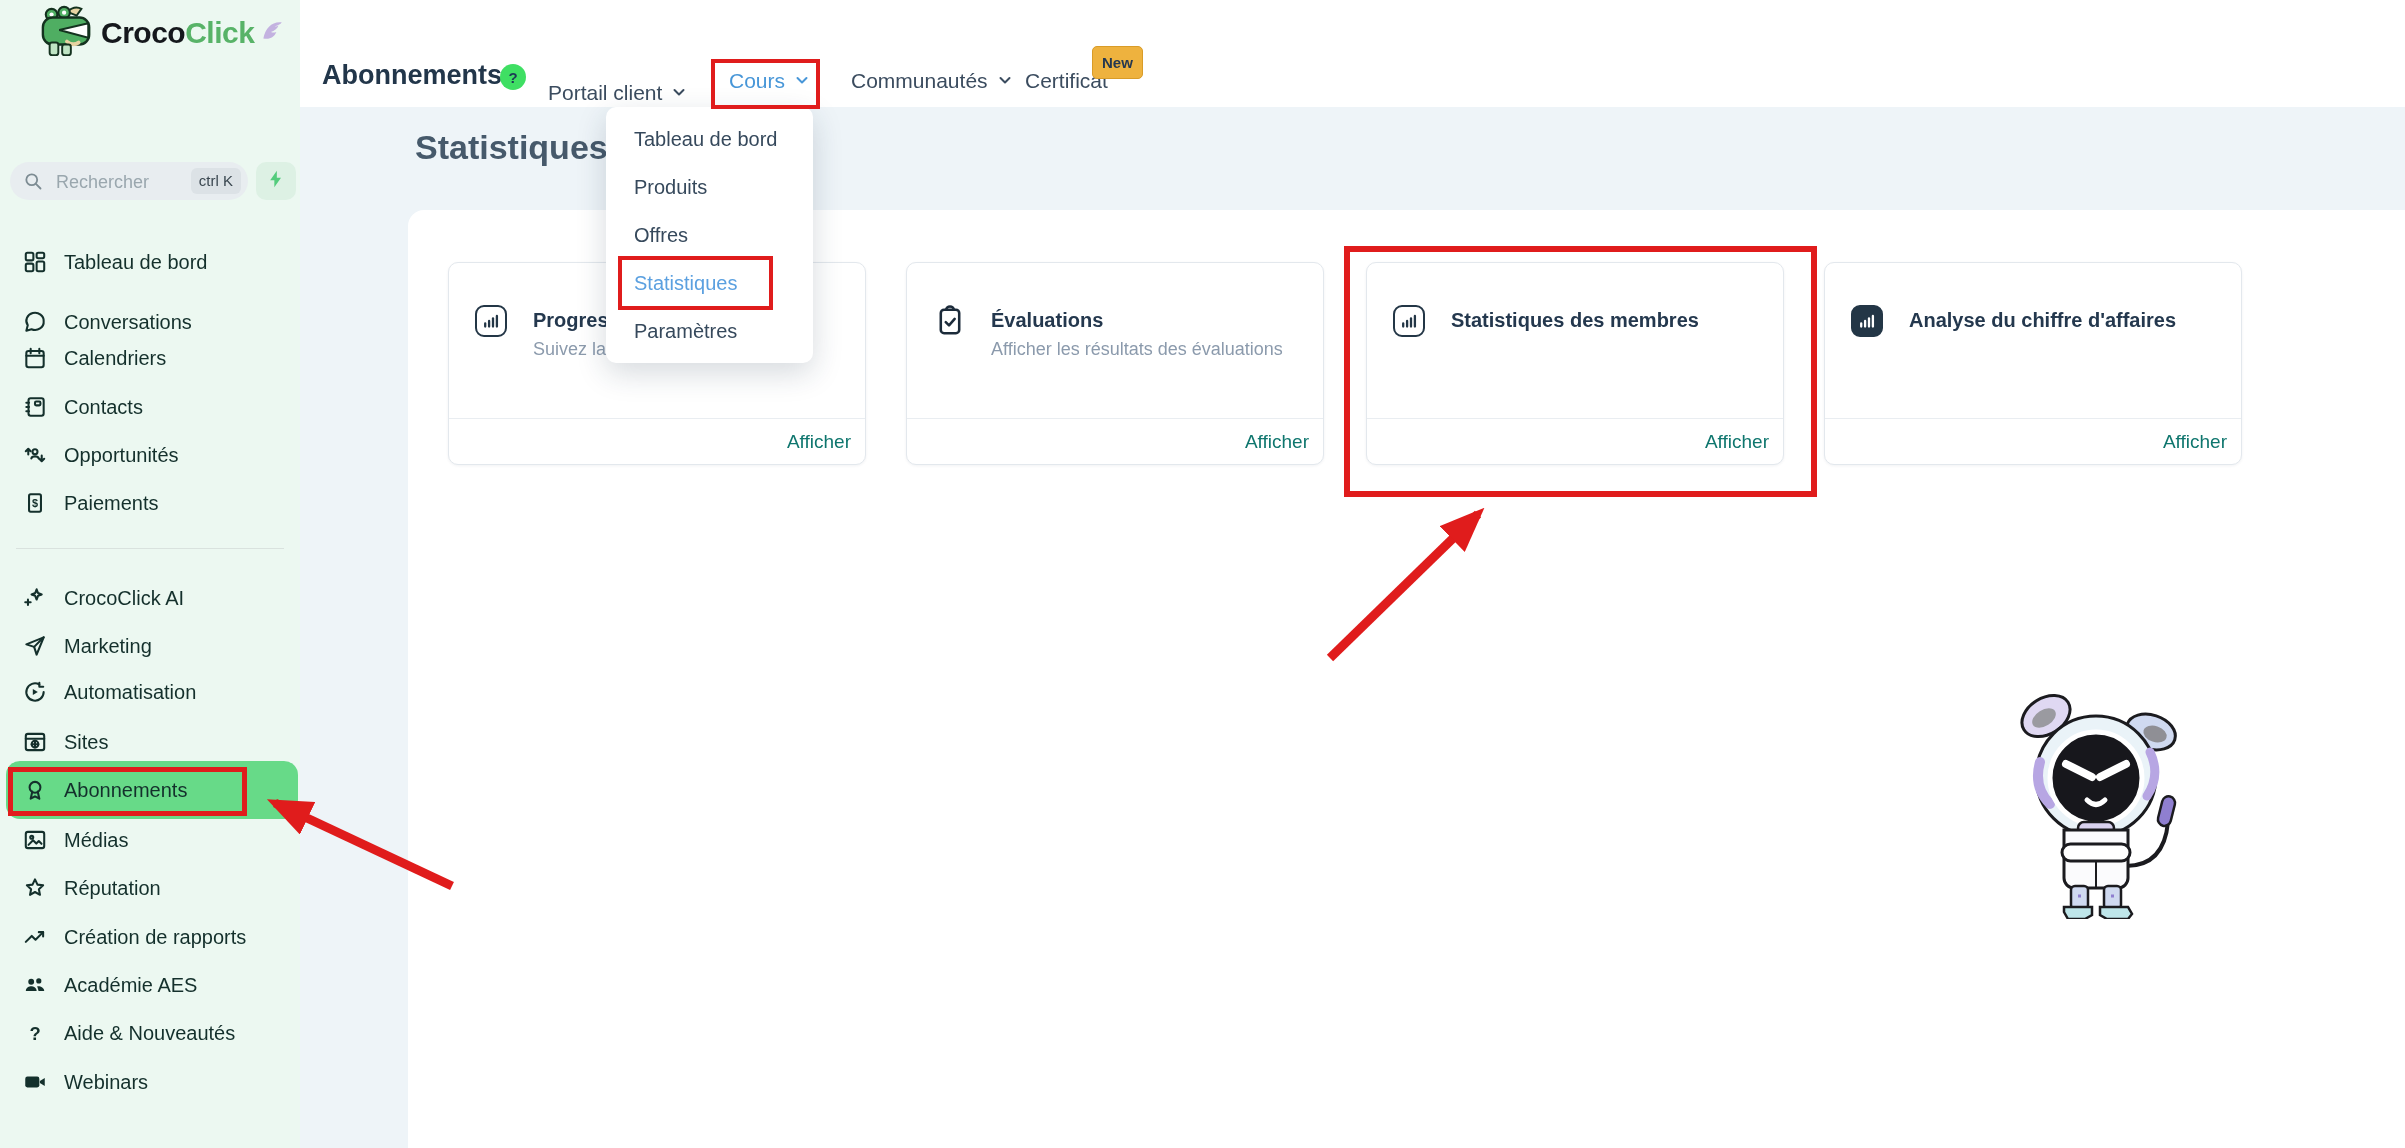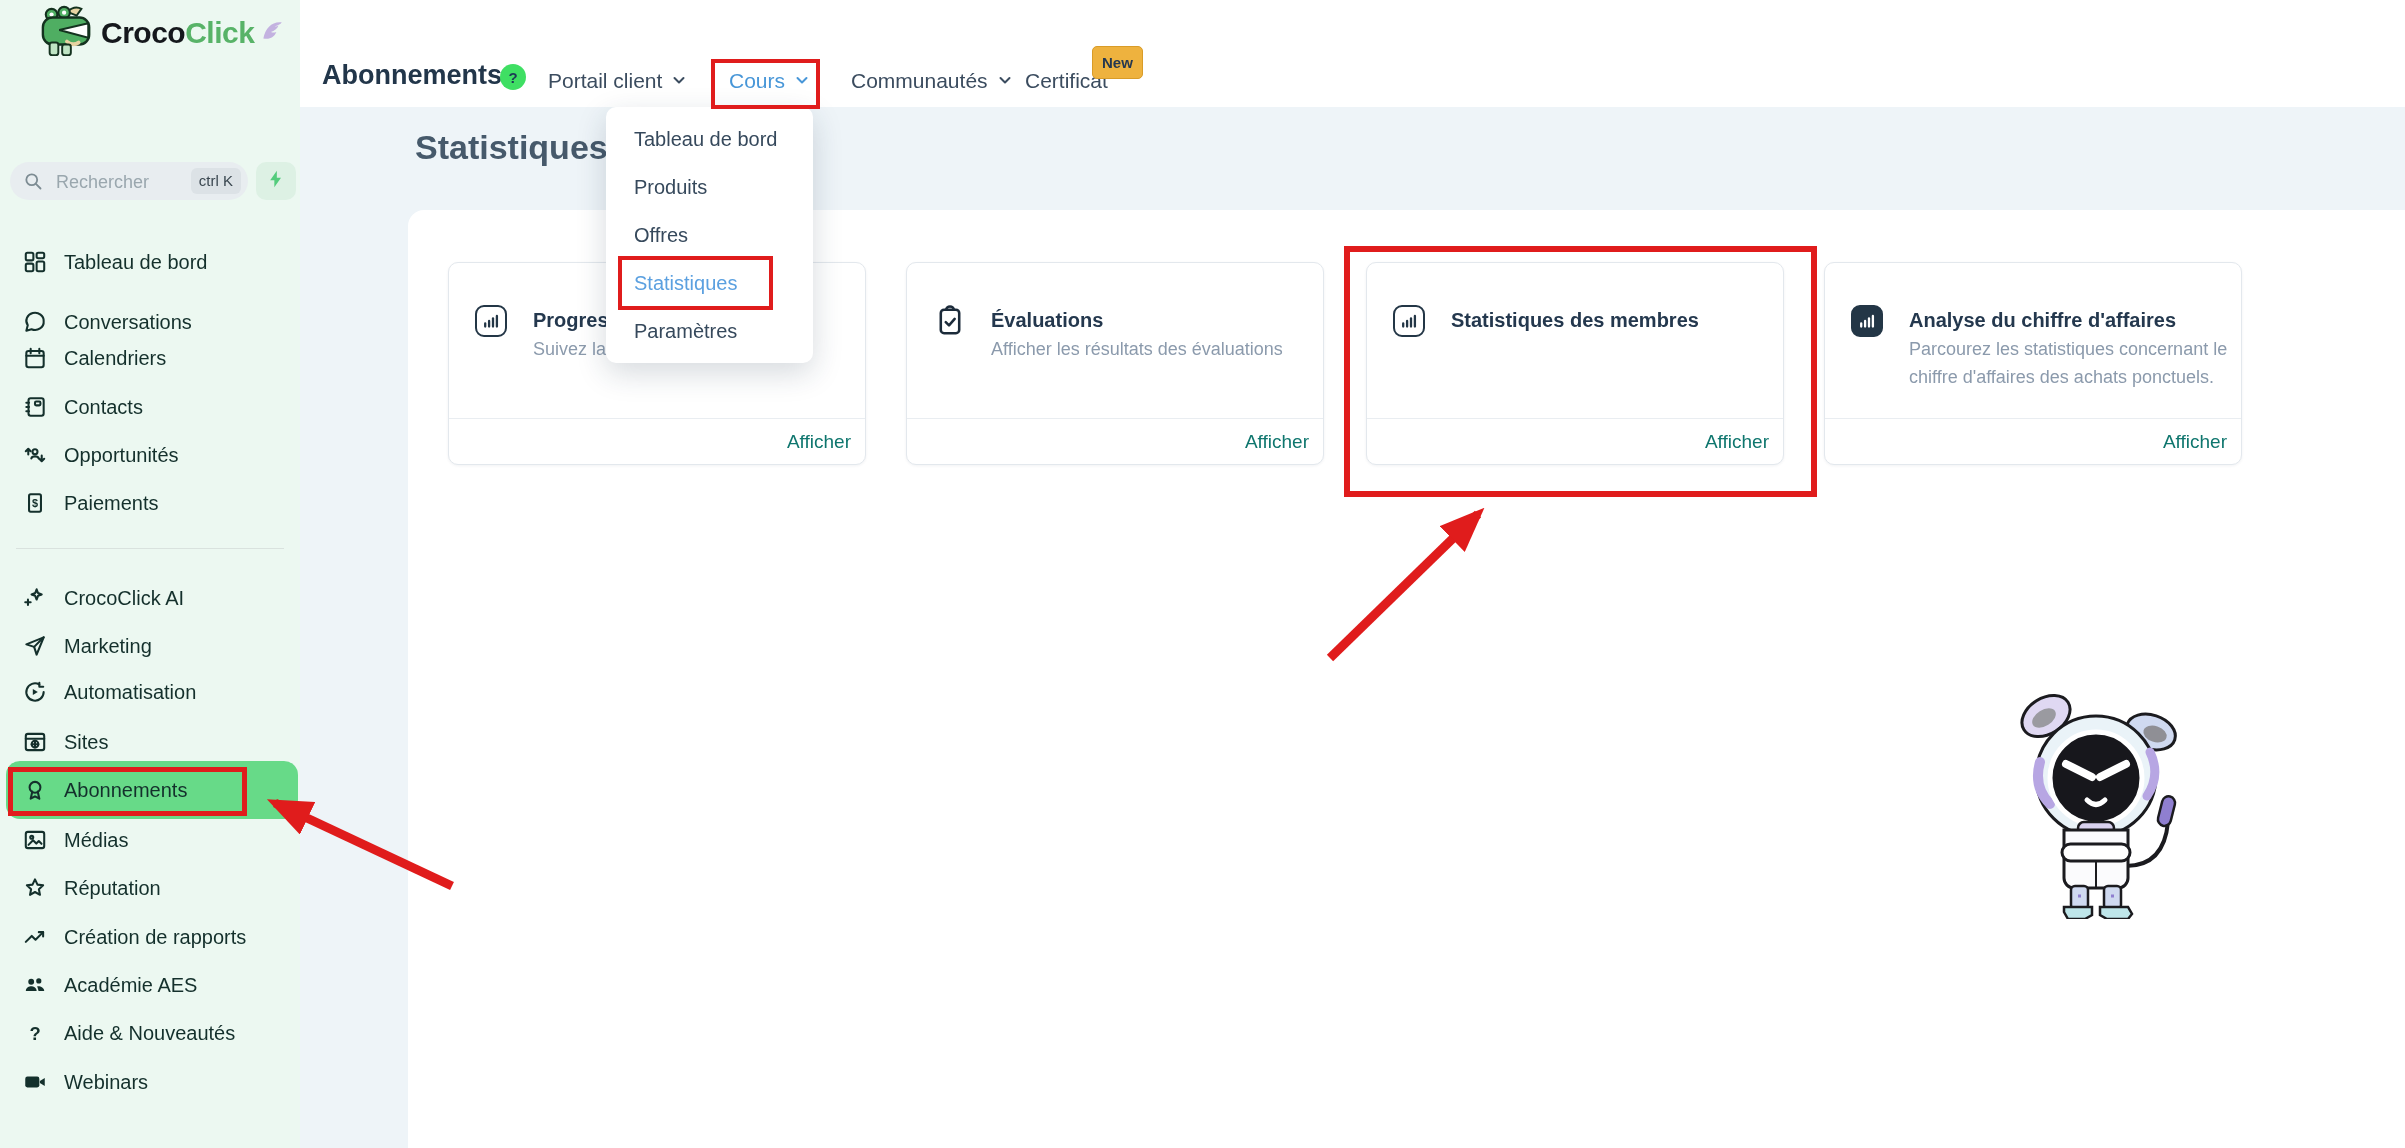--- a/index.html
+++ b/index.html
@@ -296,21 +296,21 @@
             </svg>
           </span>
           <span>Webinars</span>
         </div>
       </div>
   </nav>
 
   <div class="nav-title">Abonnements</div>
   <div class="help-badge">?</div>
   <div id="nav-tabs">
-      <div class="nav-tab" style="left: 548px;">
+      <div class="nav-tab" style="left: 548px; margin-top: 12px;">
         <span>Portail client</span>
         <span><svg width="16" height="16" viewBox="0 0 16 16" fill="none" stroke="currentColor" stroke-width="2" stroke-linecap="round" stroke-linejoin="round">
             <path d="M3.5 6l4.5 4.5L12.5 6"></path>
           </svg></span>
       </div>
       <div class="nav-tab active" style="left: 729px;">
         <span>Cours</span>
         <span><svg width="16" height="16" viewBox="0 0 16 16" fill="none" stroke="currentColor" stroke-width="2" stroke-linecap="round" stroke-linejoin="round">
             <path d="M3.5 6l4.5 4.5L12.5 6"></path>
           </svg></span>
@@ -380,21 +380,20 @@
           <svg width="20" height="20" viewBox="0 0 20 20">
             <g stroke="#ffffff" stroke-width="2.3" stroke-linecap="round">
               <path d="M4.2 15.5v-3"></path>
               <path d="M8.1 15.5v-5.5"></path>
               <path d="M12 15.5v-8"></path>
               <path d="M15.9 15.5v-10.5"></path>
             </g>
           </svg>
         </span>
         <h3 class="card-title">Analyse du chiffre d'affaires</h3>
-        <p class="card-desc">Parcourez les statistiques concernant le chiffre d'affaires des achats ponctuels.</p>
         <div class="card-footer">
           <span class="card-action">Afficher</span>
         </div>
       </article>
     </div>
 
   <div class="dropdown">
     <div id="dd-items">
         <div class="dd-item">
           <span>Tableau de bord</span>

